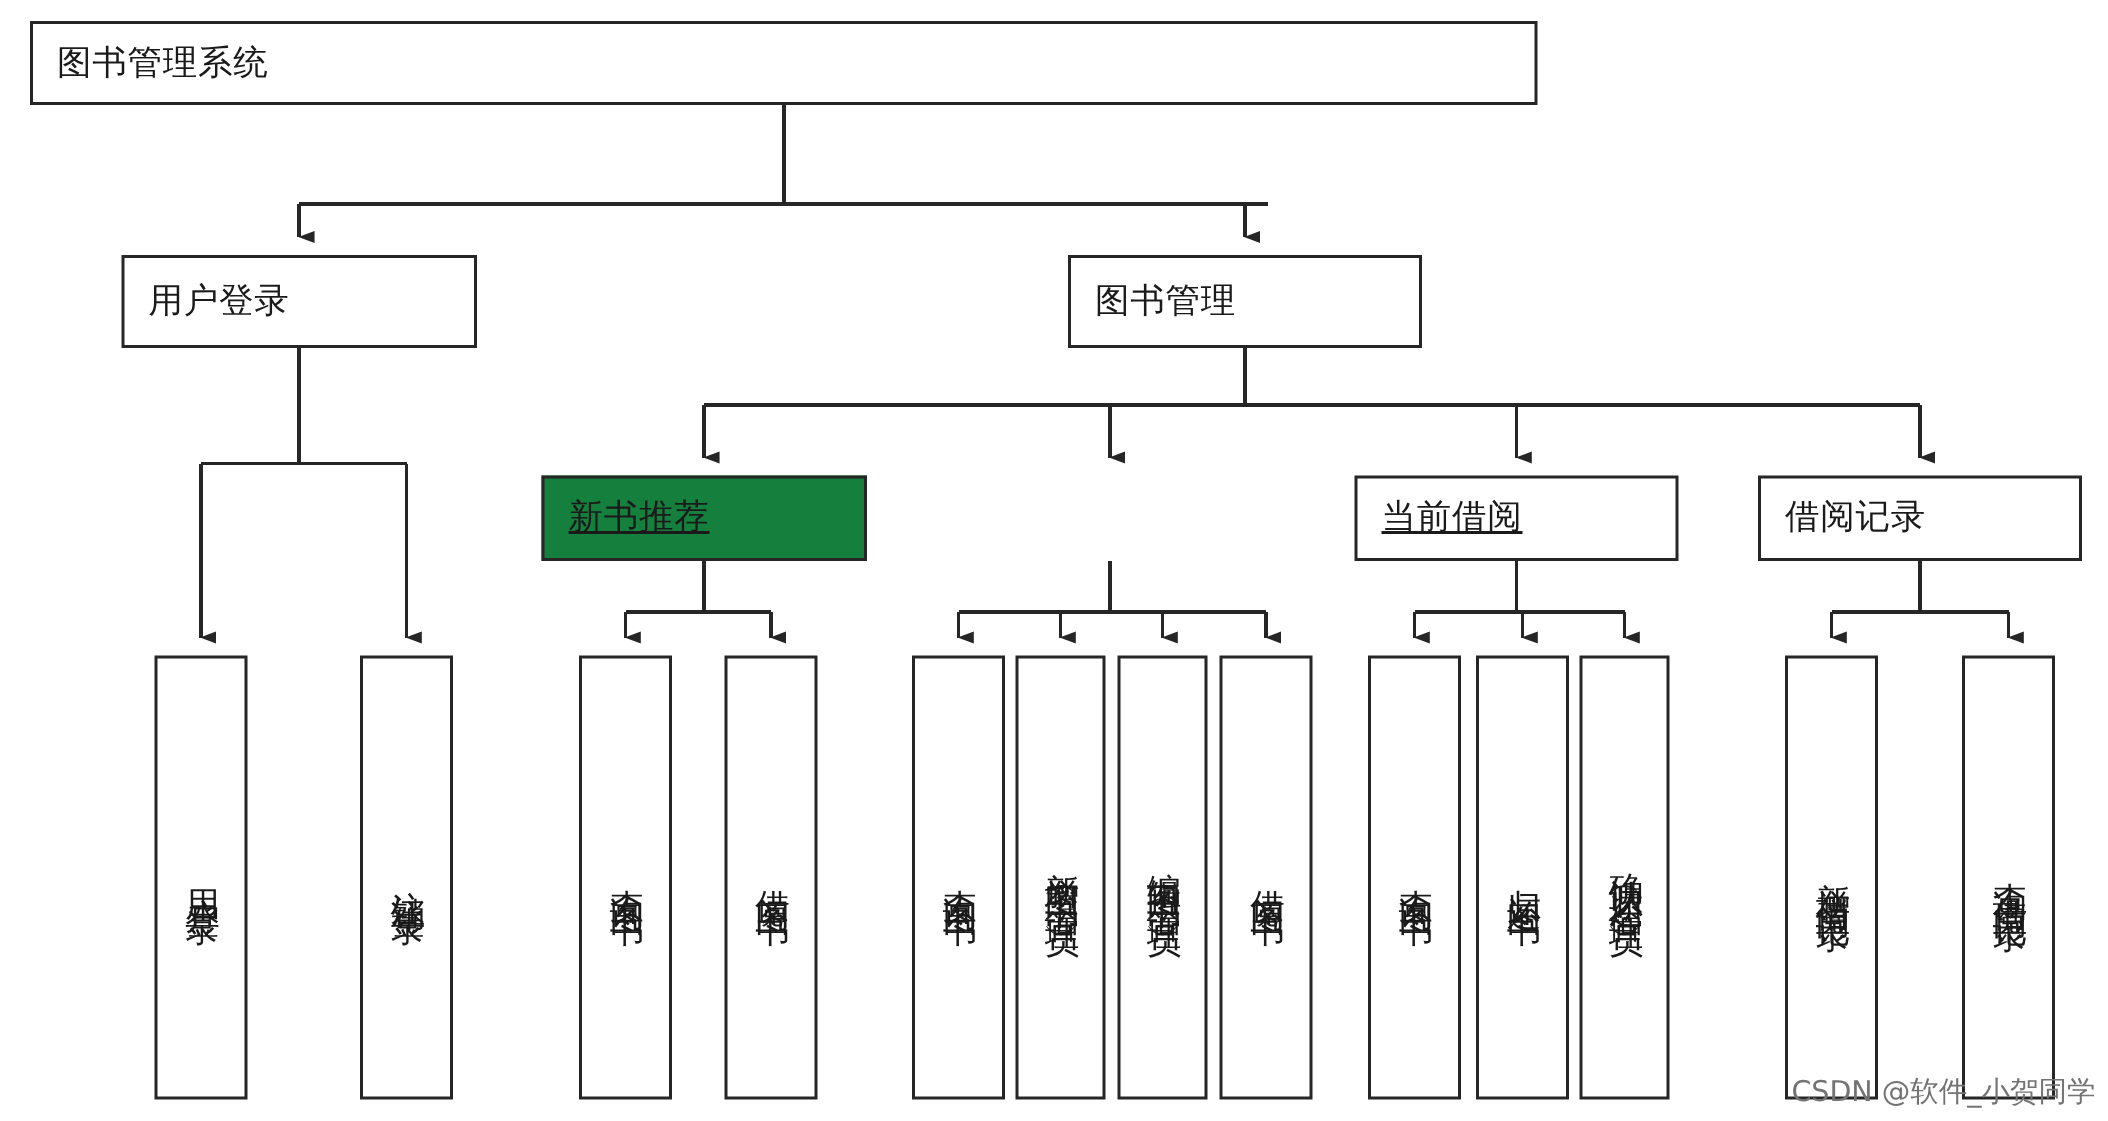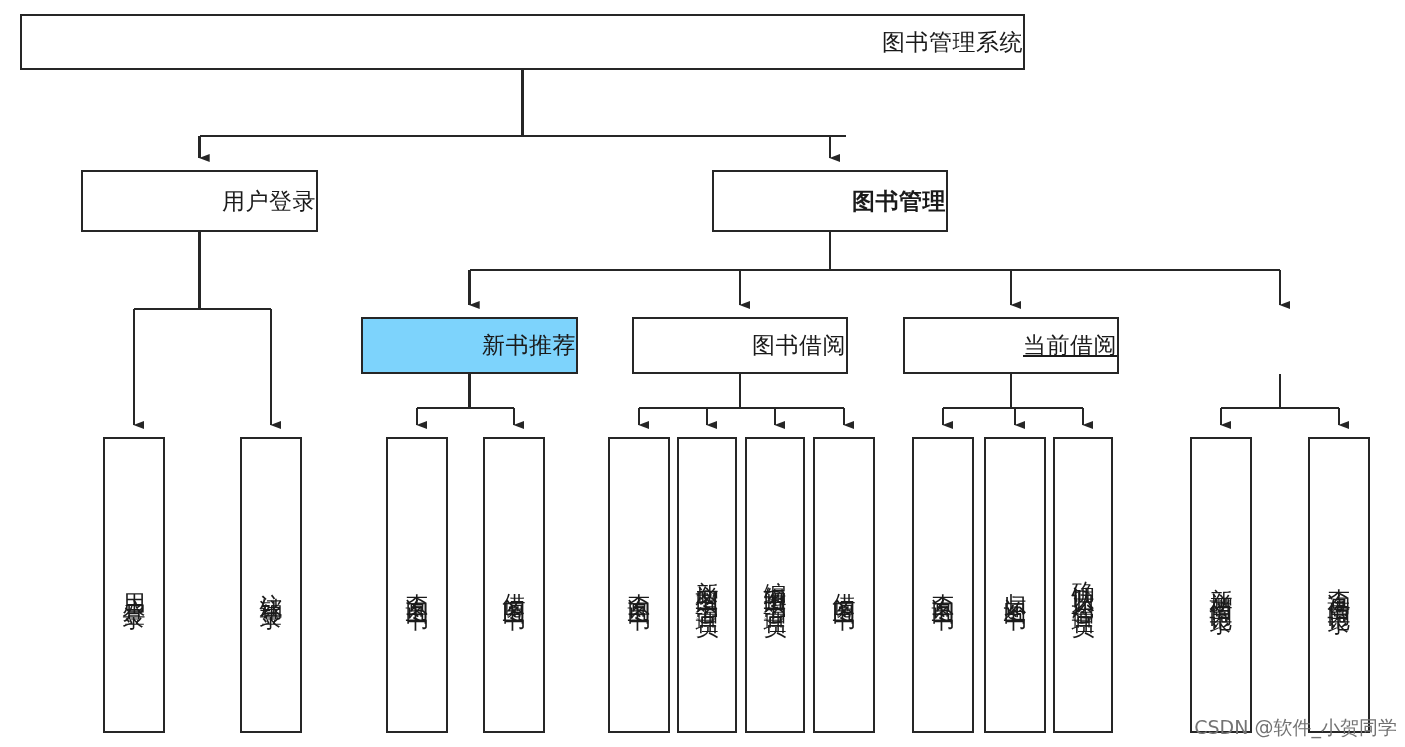--- a/index.html
+++ b/index.html
@@ -26,23 +26,24 @@
     height: 747px;
     pointer-events: none;
   }
   .node {
     position: absolute;
     box-sizing: border-box;
     background: #ffffff;
     border: 2px solid #262626;
     display: flex;
     align-items: center;
-    justify-content: flex-end;
+    justify-content: flex-start;
     color: #1a1a1a;
     z-index: 2;
+    padding-left: 16px;
   }
   .node-label {
     display: block;
     text-align: center;
     line-height: 1.08;
     white-space: nowrap;
     color: #1a1a1a;
   }
   .node.horizontal .node-label {
     font-size: 23px;
@@ -126,32 +127,32 @@
     </g>
   </svg>
 
   <div class="node horizontal" style="left: 20px; top: 14px; width: 1005px; height: 56px; border-color: rgb(38, 38, 38); background: rgb(255, 255, 255); color: rgb(26, 26, 26);">
     <span class="node-label">图书管理系统</span>
   </div>
 
   <div class="node horizontal" style="left: 81px; top: 170px; width: 237px; height: 62px; border-color: rgb(38, 38, 38); background: rgb(255, 255, 255); color: rgb(26, 26, 26);">
     <span class="node-label">用户登录</span>
   </div>
-  <div class="node horizontal" style="left: 712px; top: 170px; width: 236px; height: 62px; border-color: rgb(38, 38, 38); background: rgb(255, 255, 255); color: rgb(26, 26, 26); font-weight: bold;">
+  <div class="node horizontal" style="left: 712px; top: 170px; width: 236px; height: 62px; border-color: rgb(38, 38, 38); background: rgb(255, 255, 255); color: rgb(26, 26, 26);">
     <span class="node-label">图书管理</span>
   </div>
 
-  <div class="node horizontal" style="left: 361px; top: 317px; width: 217px; height: 57px; border-color: rgb(38, 38, 38); background: #7dd3fc; color: rgb(26, 26, 26);">
+  <div class="node horizontal" style="left: 361px; top: 317px; width: 217px; height: 57px; border-color: rgb(38, 38, 38); background: #15803d; color: rgb(26, 26, 26); text-decoration: underline;">
     <span class="node-label">新书推荐</span>
-  </div>
-  <div class="node horizontal" style="left: 632px; top: 317px; width: 216px; height: 57px; border-color: rgb(38, 38, 38); background: rgb(255, 255, 255); color: rgb(26, 26, 26);">
-    <span class="node-label">图书借阅</span>
   </div>
   <div class="node horizontal" style="left: 903px; top: 317px; width: 216px; height: 57px; border-color: rgb(38, 38, 38); background: rgb(255, 255, 255); color: rgb(26, 26, 26); text-decoration: underline;">
     <span class="node-label">当前借阅</span>
+  </div>
+  <div class="node horizontal" style="left: 1172px; top: 317px; width: 216px; height: 57px; border-color: rgb(38, 38, 38); background: rgb(255, 255, 255); color: rgb(26, 26, 26);">
+    <span class="node-label">借阅记录</span>
   </div>
 
   <div class="node vertical" style="left: 103px; top: 437px; width: 62px; height: 296px; border-color: rgb(38, 38, 38); background: rgb(255, 255, 255); color: rgb(26, 26, 26);">
     <span class="node-label">用户登录</span>
   </div>
   <div class="node vertical" style="left: 240px; top: 437px; width: 62px; height: 296px; border-color: rgb(38, 38, 38); background: rgb(255, 255, 255); color: rgb(26, 26, 26);">
     <span class="node-label">注销登录</span>
   </div>
   <div class="node vertical" style="left: 386px; top: 437px; width: 62px; height: 296px; border-color: rgb(38, 38, 38); background: rgb(255, 255, 255); color: rgb(26, 26, 26);">
     <span class="node-label">查询图书</span>

